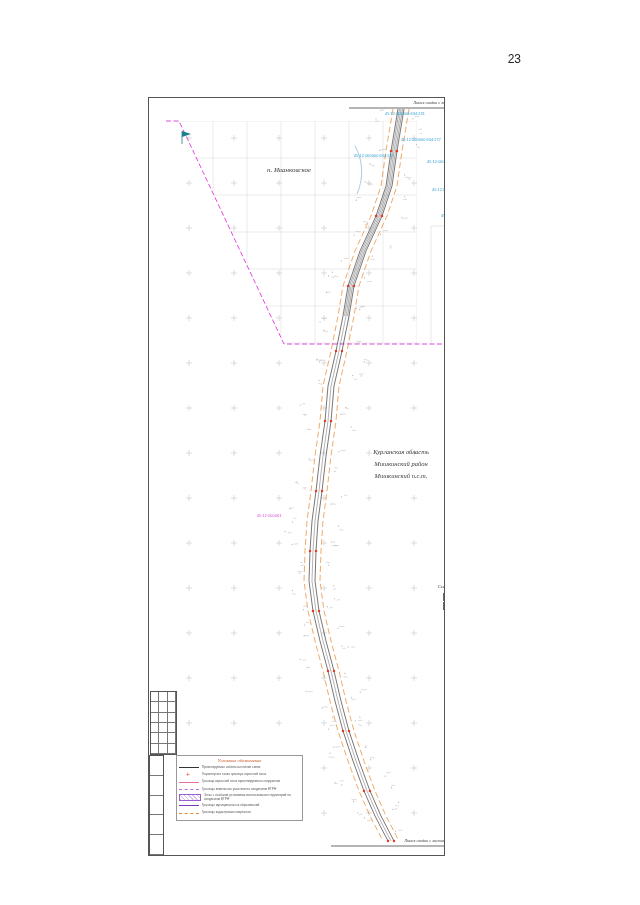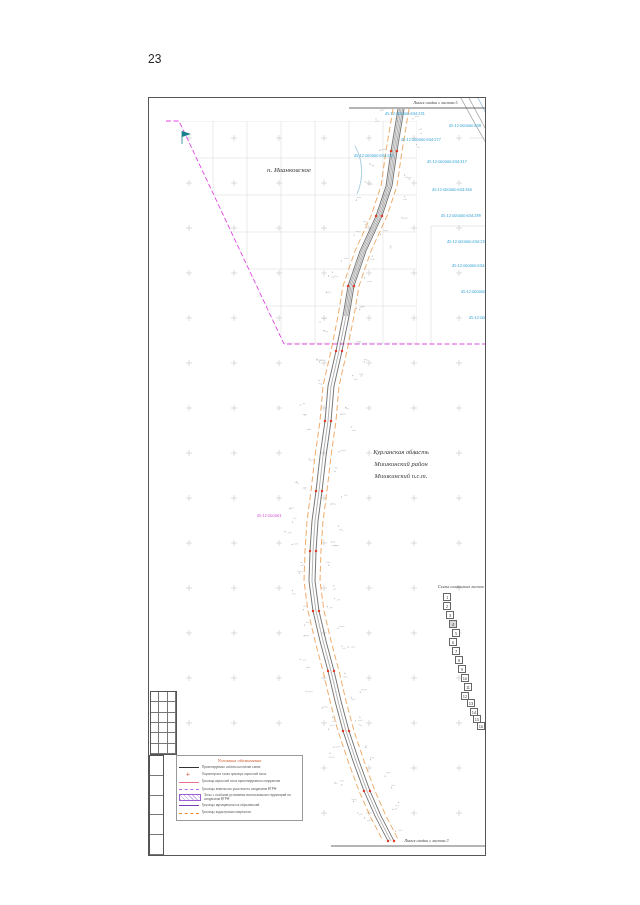--- a/index.html
+++ b/index.html
@@ -1,20 +1,20 @@
 <!DOCTYPE html>
 <html><head>
 <meta charset="utf-8">
 <style>
   html,body{margin:0;padding:0;}
   body{width:640px;height:905px;position:relative;background:#ffffff;
        font-family:"Liberation Sans",sans-serif;overflow:hidden;}
-  .page-number{position:absolute;left:148px;top:52px;width:373px;text-align:left;
+  .page-number{position:absolute;left:148px;top:52px;width:373px;text-align:right;
        font-size:12px;color:#222;}
-  .sheet{position:absolute;left:148px;top:97px;width:338px;height:759px;
+  .sheet{position:absolute;left:148px;top:97px;width:297px;height:759px;
        border:1px solid #555;box-sizing:border-box;overflow:hidden;background:#fff;}
   .deco-svg{position:absolute;left:0;top:0;}
   .map-italic{font-family:"Liberation Serif",serif;font-style:italic;color:#3a3a3a;}
   .settlement{position:absolute;left:90px;top:68px;width:100px;text-align:center;font-size:7px;}
   .region{position:absolute;left:193px;top:348px;width:118px;text-align:center;
        font-size:6.5px;line-height:1.85;}
   .matchline-top{position:absolute;left:200px;top:2px;width:173px;text-align:center;font-size:4.2px;}
   .matchline-bottom{position:absolute;left:182px;top:740px;width:191px;text-align:center;font-size:4.2px;}
   .cad-label{position:absolute;font-size:3.8px;color:#2e9fd4;white-space:nowrap;letter-spacing:.1px;}
   .legend{position:absolute;left:27px;top:657px;width:127px;border:.6px solid #999;

